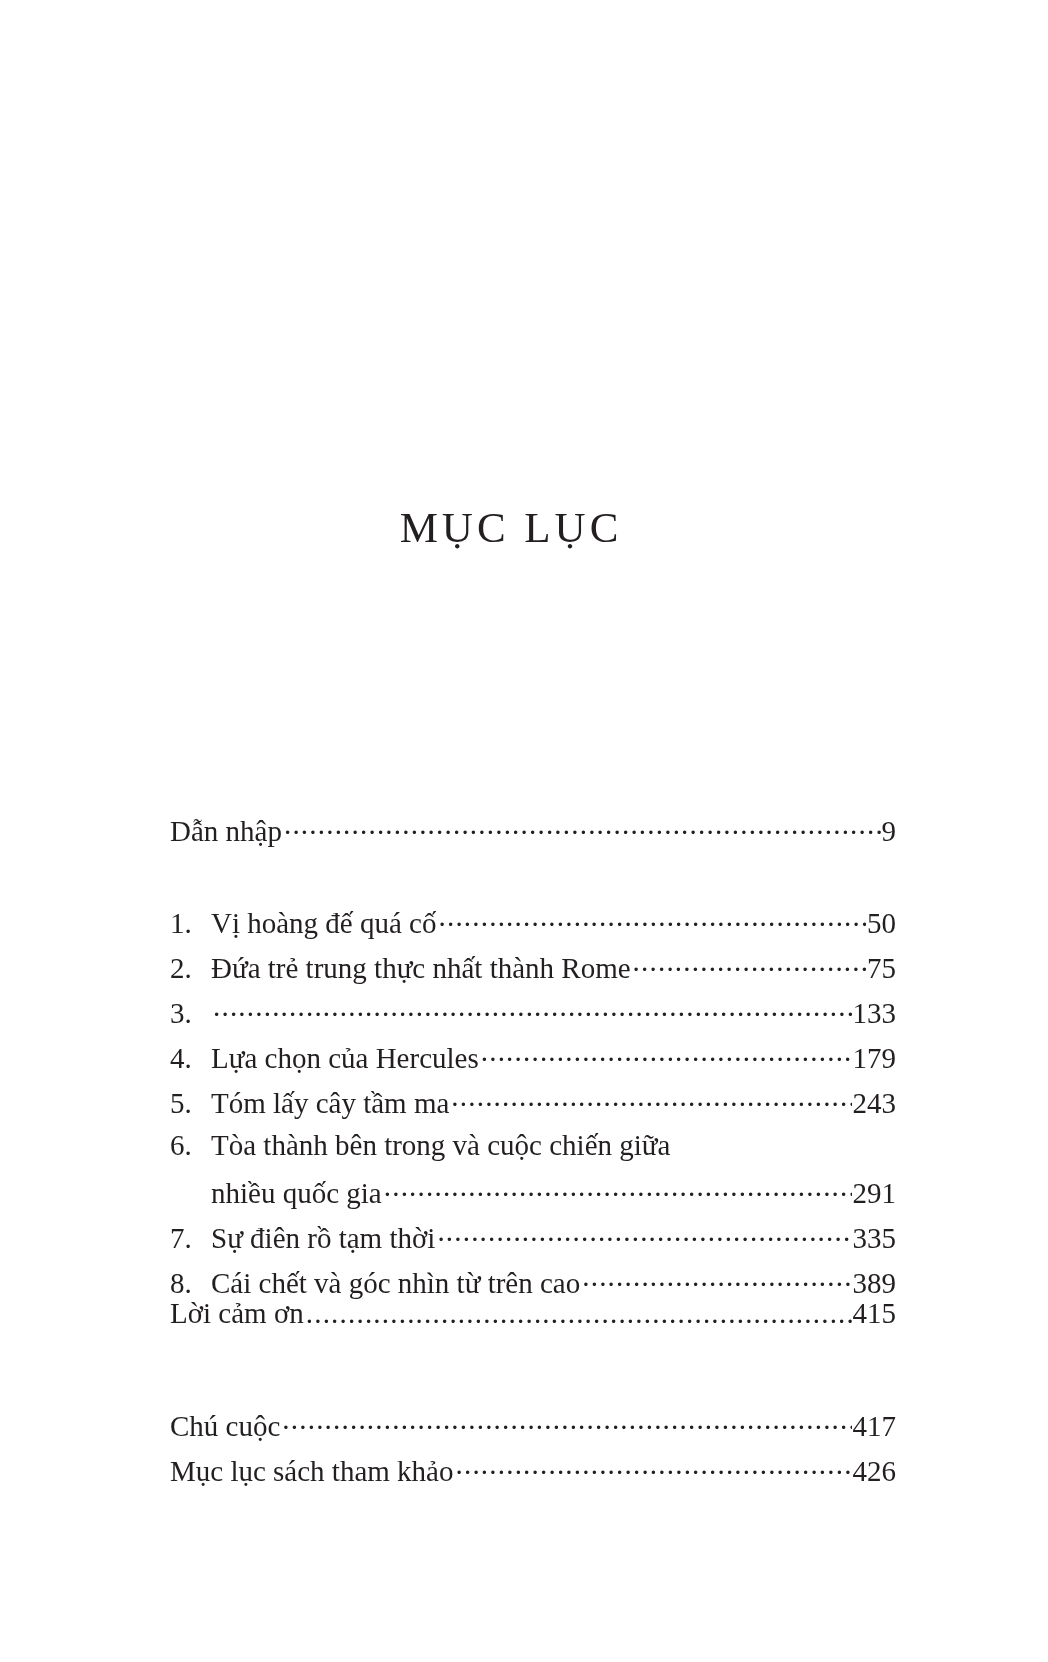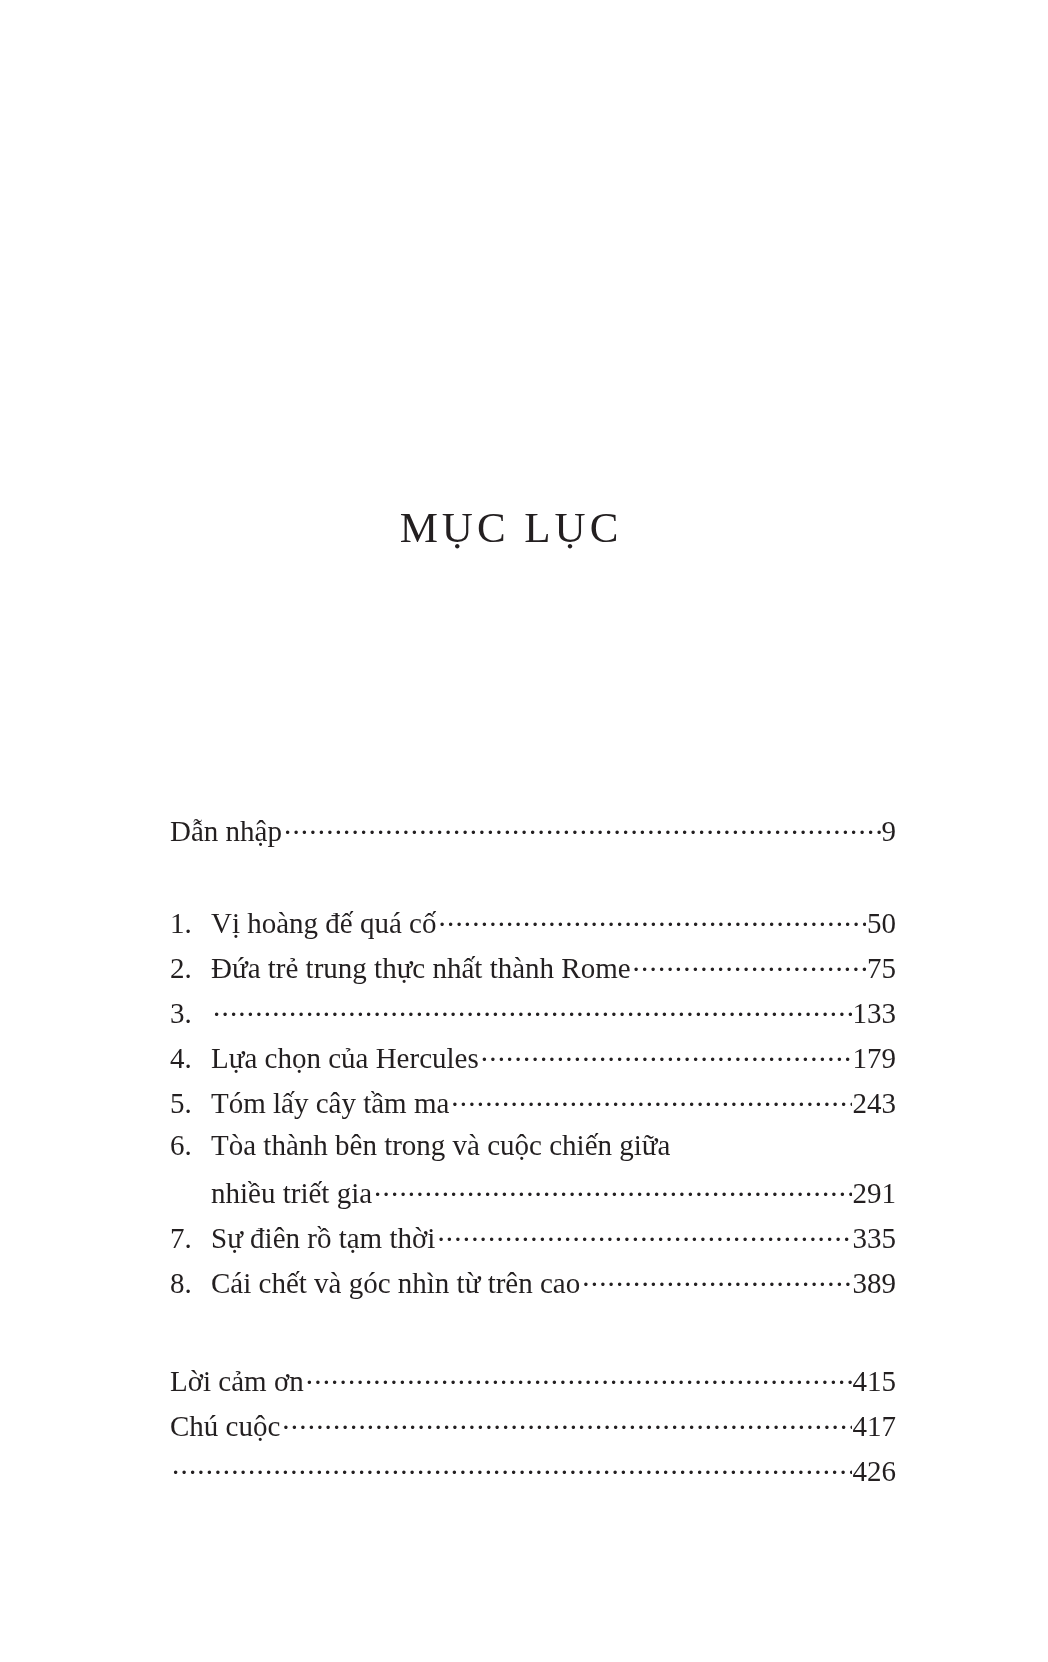--- a/index.html
+++ b/index.html
@@ -118,49 +118,50 @@
     <span class="page">243</span>
   </div>
 
   <div class="row" style="top:1129px;">
     <span class="num">6.</span>
     <span class="label">Tòa thành bên trong và cuộc chiến giữa</span>
   </div>
 
   <div class="row" style="top:1174px;">
     <span class="num"></span>
-    <span class="label">nhiều triết gia</span>
+    <span class="label">nhiều quốc gia</span>
     <span class="leader"></span>
     <span class="page">291</span>
   </div>
 
   <div class="row" style="top:1219px;">
     <span class="num">7.</span>
     <span class="label">Sự điên rồ tạm thời</span>
     <span class="leader"></span>
     <span class="page">335</span>
   </div>
 
   <div class="row" style="top:1264px;">
     <span class="num">8.</span>
     <span class="label">Cái chết và góc nhìn từ trên cao</span>
     <span class="leader"></span>
     <span class="page">389</span>
   </div>
 
-  <div class="row" style="top:1362px;">
+  <div class="row" style="top:1285px;align-items:flex-end;">
     <span class="label">Lời cảm ơn</span>
     <span class="leader"></span>
     <span class="page">415</span>
   </div>
 
   <div class="row" style="top:1407px;">
     <span class="label">Chú cuộc</span>
     <span class="leader"></span>
     <span class="page">417</span>
   </div>
 
   <div class="row" style="top:1452px;">
+    <span class="label">Mục lục sách tham khảo</span>
     <span class="leader"></span>
     <span class="page">426</span>
   </div>
 
 </div>
 
 </body></html>

